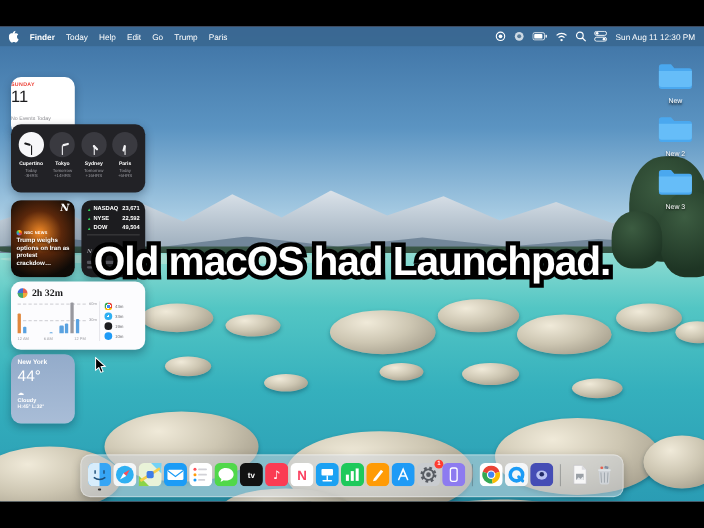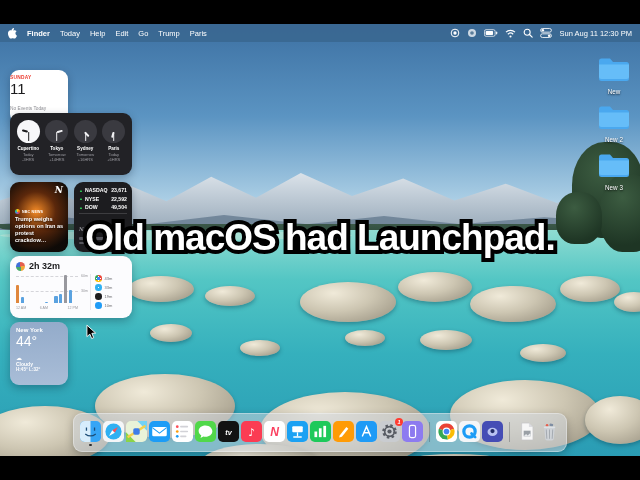--- a/index.html
+++ b/index.html
@@ -63,21 +63,21 @@
   .stockrow{display:flex;align-items:center;margin-bottom:2.5px;}
   .stockrow .arrow{color:#30d158;font-size:4px;margin-right:2px;}
   .stockrow .sym{color:#fff;font-size:5.2px;font-weight:bold;}
   .stockrow .val{margin-left:auto;color:#fff;font-size:5.2px;font-weight:bold;}
   .stock-divider{height:1px;background:rgba(255,255,255,.15);margin:3px 0;}
   .stockfoot .mark{color:#9b9ba1;font-family:"DejaVu Serif",serif;font-style:italic;font-size:5px;font-weight:bold;}
   .stockfoot .bar{height:2.5px;background:#55555c;border-radius:1px;margin-top:2px;}
   .stockfoot .bar.short{width:60%;}
 
   .w-st{left:10px;top:232px;width:122px;height:62px;background:#fcfcfe;padding:5px 6px;box-sizing:border-box;}
-  .st-head{display:flex;align-items:center;gap:4px;}
+  .st-head{display:flex;align-items:center;gap:4px;font-family:Liberation Serif, serif;}
   .st-appicon{width:9px;height:9px;border-radius:50%;background:conic-gradient(#e45f4f 0 25%,#f0a93a 0 50%,#47a86a 0 75%,#3f6fd8 0 100%);}
   .st-total{font-size:9px;font-weight:bold;color:#1b1b1d;}
   .st-body{display:flex;margin-top:3px;}
   .st-chart{position:relative;width:72px;height:36px;}
   .st-grid{position:absolute;left:0;right:10px;border-top:1px dashed #d5d5da;}
   .st-grid.g60{top:2px;} .st-grid.g30{top:17px;}
   .st-ylabel{position:absolute;right:0;font-size:3.6px;color:#98989e;}
   .st-ylabel.y60{top:0;} .st-ylabel.y30{top:15px;}
   .st-bars{position:absolute;left:0;bottom:7px;height:30px;width:62px;display:flex;align-items:flex-end;gap:1.4px;}
   .st-bar{width:3.4px;border-radius:1px 1px 0 0;}
@@ -101,21 +101,21 @@
   .folders{position:absolute;right:4px;top:0;width:44px;z-index:10;}
   .folder{position:absolute;left:0;width:44px;display:flex;flex-direction:column;align-items:center;cursor:default;}
   .folder .flabel{margin-top:1px;font-size:6.3px;color:#fff;text-shadow:0 1px 2px rgba(0,0,0,.85);white-space:nowrap;}
 
   
   .caption{position:absolute;top:192px;left:0;right:0;text-align:center;font-size:37px;font-weight:700;letter-spacing:-1px;z-index:50;line-height:44px;}
   .caption .stroke{position:absolute;left:0;right:0;-webkit-text-stroke:8px #000;color:#000;text-shadow:0 0 2px #000;}
   .caption .fill{position:relative;color:#fff;}
 
   
-  .dock{position:absolute;left:50%;transform:translateX(-50%);bottom:4px;height:31px;display:flex;align-items:center;gap:2px;padding:2px 6px 4px;background:rgba(205,212,218,.55);border:0.5px solid rgba(255,255,255,.35);border-radius:9px;z-index:60;box-shadow:0 3px 8px rgba(0,10,20,.25);font-style:italic;}
+  .dock{position:absolute;left:50%;transform:translateX(-50%);bottom:4px;height:31px;display:flex;align-items:center;gap:2px;padding:2px 6px 4px;background:rgba(205,212,218,.55);border:0.5px solid rgba(255,255,255,.35);border-radius:9px;z-index:60;box-shadow:0 3px 8px rgba(0,10,20,.25);}
   .dock-item{position:relative;width:21px;height:21px;flex:0 0 auto;}
   .dock-item svg{width:21px;height:21px;display:block;}
   .dock-sep{width:1px;height:20px;background:rgba(40,45,50,.28);margin:0 4px;flex:0 0 auto;}
   .badge{position:absolute;top:-3px;right:-3px;min-width:8px;height:8px;border-radius:4px;background:#ff3b30;color:#fff;font-size:5.5px;line-height:8px;text-align:center;font-weight:bold;}
   .run-dot{position:absolute;left:50%;bottom:-4px;width:2.5px;height:2.5px;margin-left:-1.25px;border-radius:50%;background:#2e2e30;}
 
   .cursor{position:absolute;left:86px;top:300px;z-index:70;}
 </style>
 </head>
 <body>

